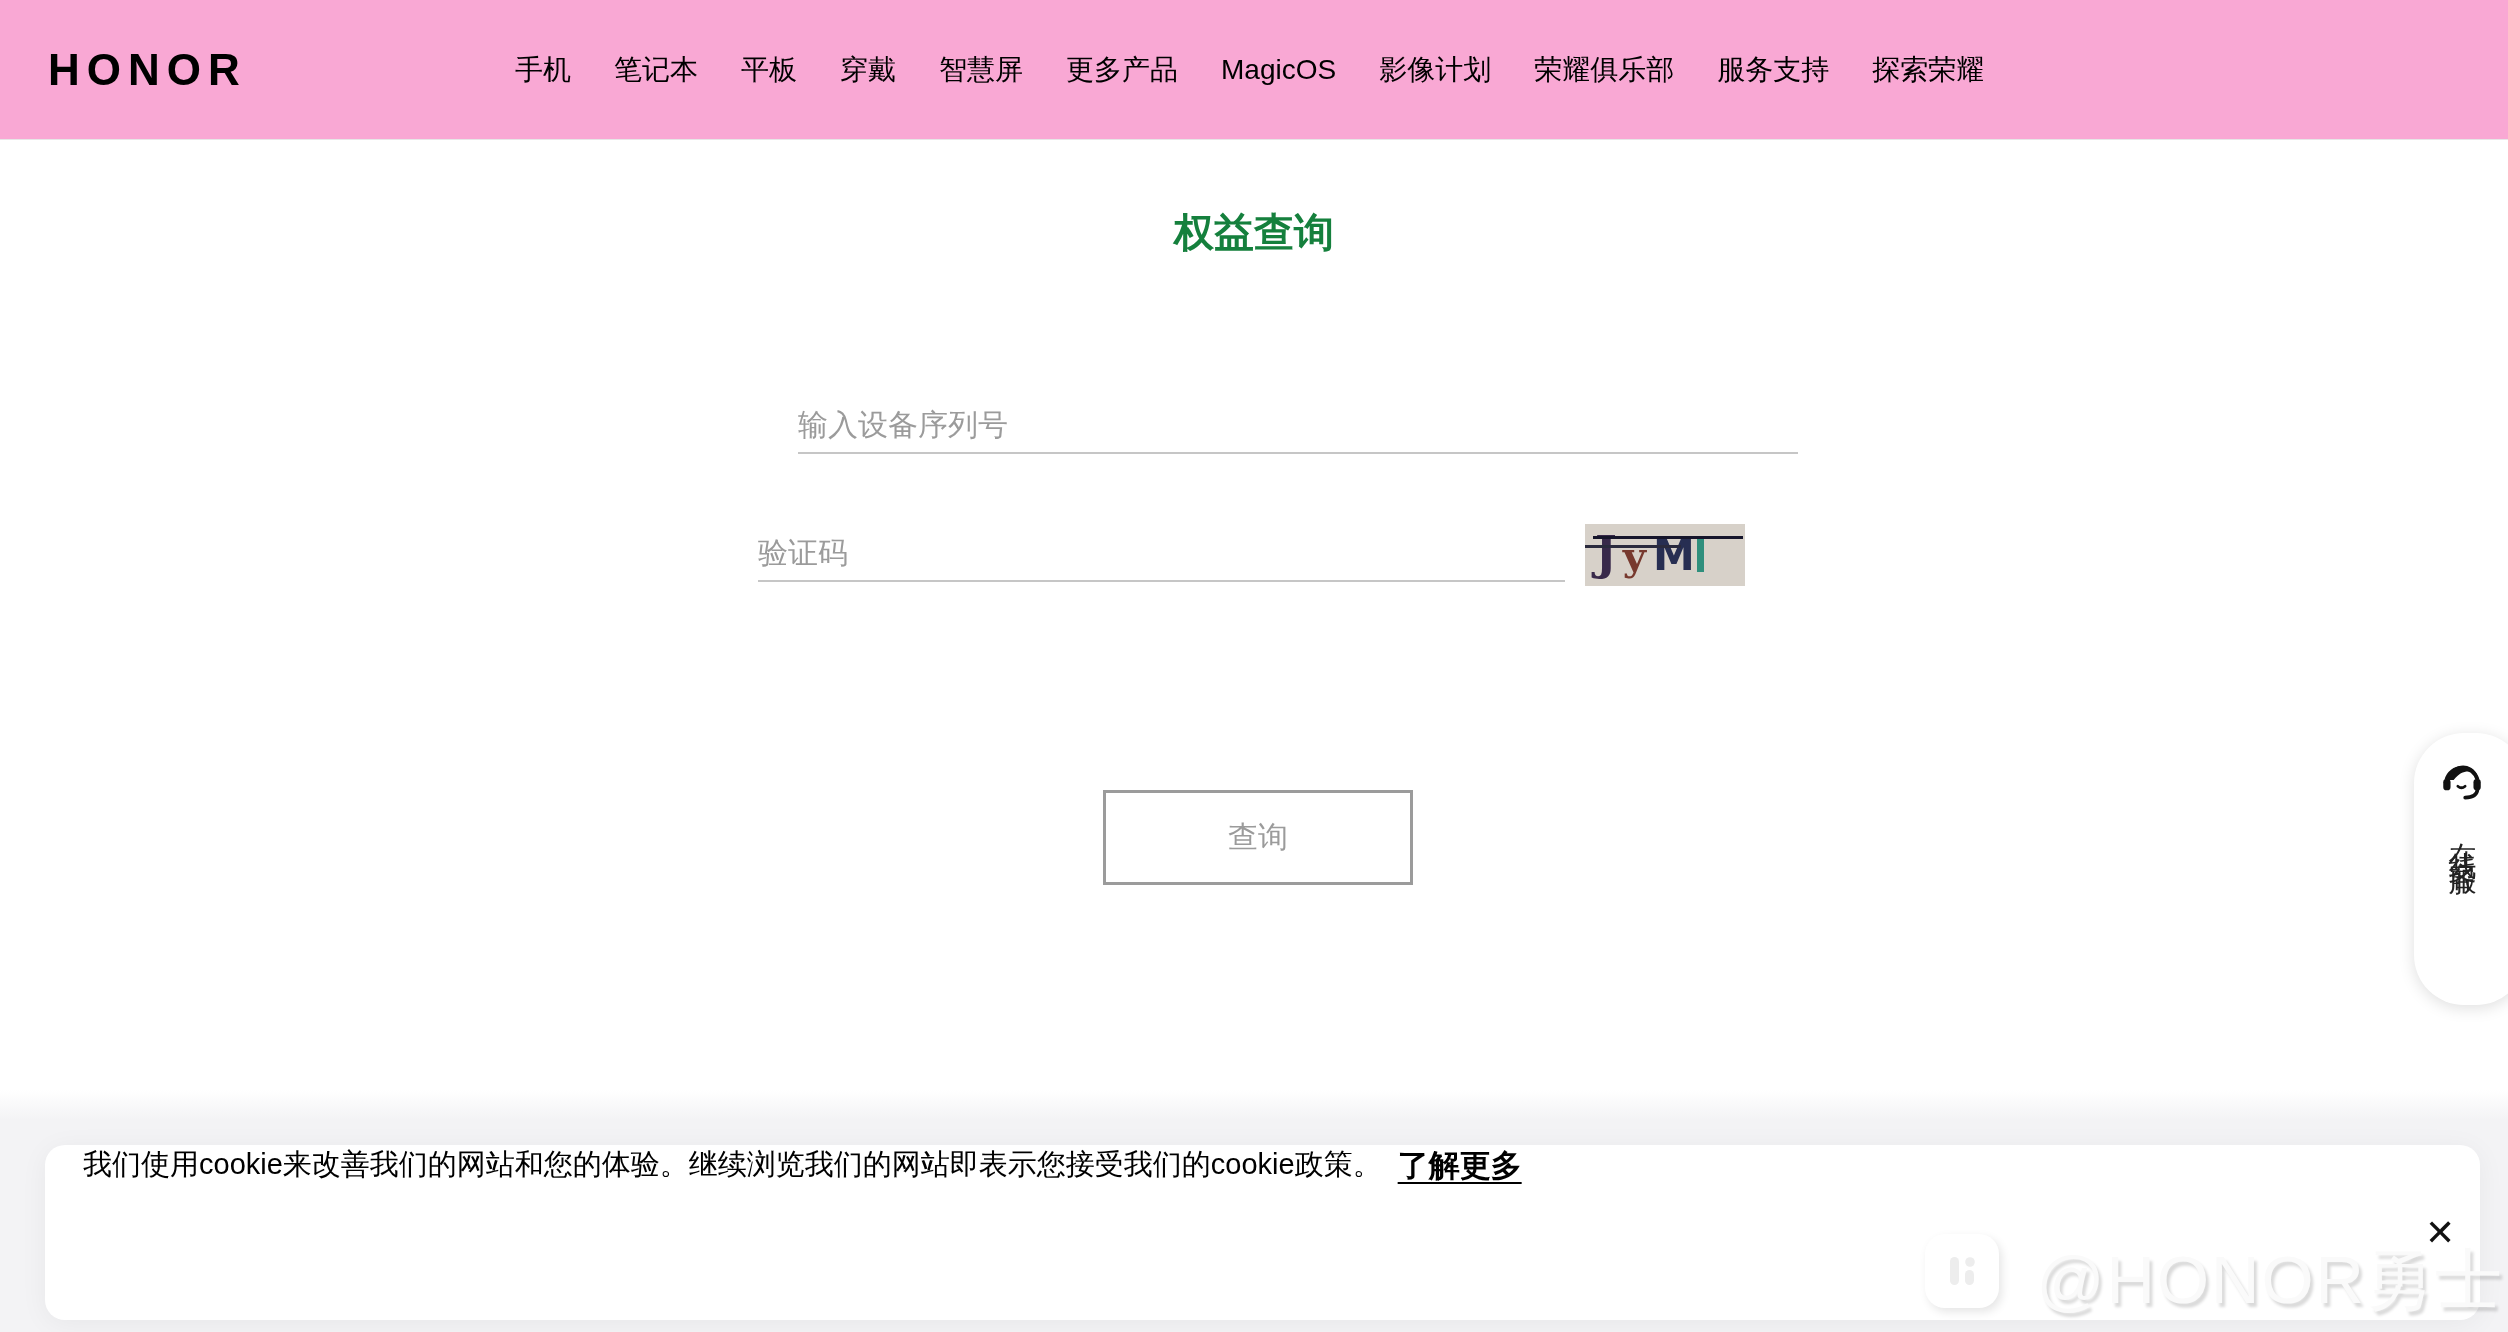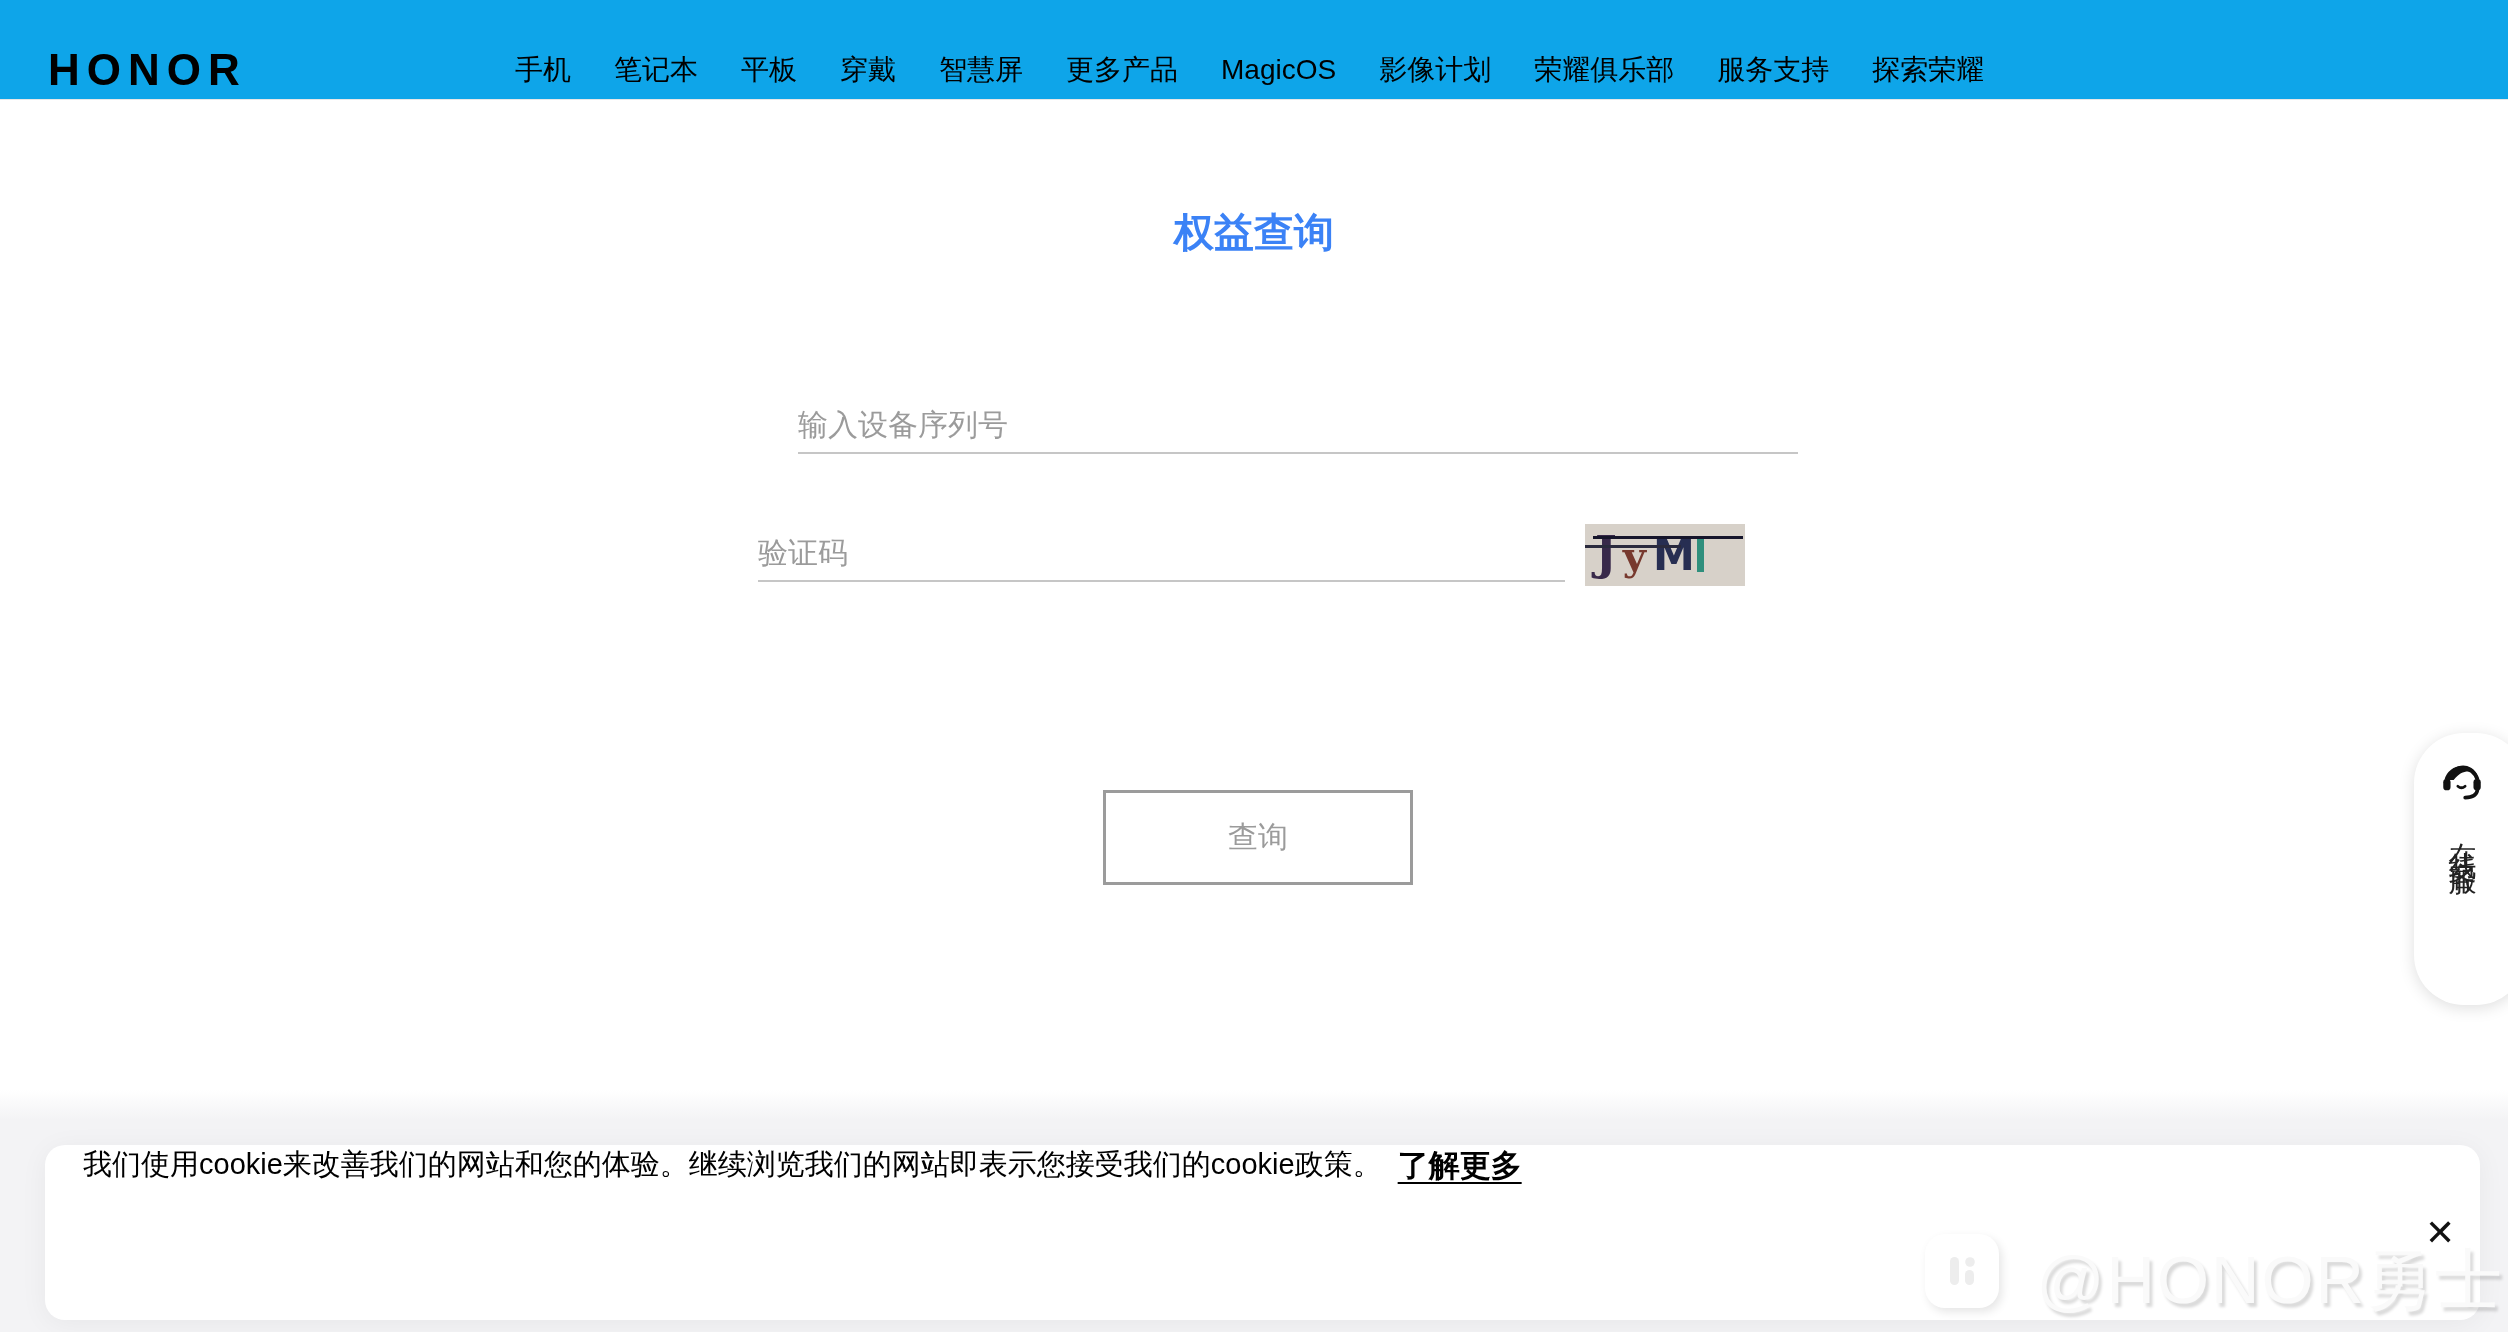--- a/index.html
+++ b/index.html
@@ -1,36 +1,36 @@
 <!DOCTYPE html>
 <html><head>
 <meta charset="utf-8">
 <style>
   html,body{margin:0;padding:0;}
   body{font-family:"Liberation Sans","DejaVu Sans",sans-serif;background:#ffffff;}
   .page{position:relative;width:2508px;height:1332px;background:#ffffff;overflow:hidden;}
 
   
-  .header{position:absolute;top:0;left:0;width:2508px;height:100px;background:#0ea5e9;
+  .header{position:absolute;top:0;left:0;width:2508px;height:140px;background:#f9a8d4;
           border-bottom:1px solid #e7e7e7;display:flex;align-items:center;box-sizing:border-box;}
   .logo{position:absolute;left:48px;top:0;height:140px;display:flex;align-items:center;
         font-size:44px;font-weight:800;letter-spacing:7px;color:#000;}
   .nav{position:absolute;left:515px;top:0;height:140px;display:flex;align-items:center;gap:43px;}
   .nav-item{font-size:28px;color:#000;cursor:pointer;white-space:nowrap;}
   .hdr-icons{position:absolute;right:0;top:0;height:140px;display:flex;align-items:center;}
   .icon-btn{width:58px;height:58px;display:flex;align-items:center;justify-content:center;cursor:pointer;}
   .icon-search{margin-right:32px;}
   .icon-user{margin-right:48px;}
   .shop-btn{margin-right:28px;height:58px;padding:0 40px;border:2px solid #000;border-radius:30px;
             display:flex;align-items:center;justify-content:center;font-size:27px;color:#000;
             background:#fff;cursor:pointer;white-space:nowrap;}
 
   
   .page-title{position:absolute;top:205px;left:0;width:2508px;text-align:center;
-              font-size:40px;font-weight:700;color:#3b82f6;}
+              font-size:40px;font-weight:700;color:#15803d;}
   .field{position:absolute;box-sizing:border-box;background:transparent;}
   .txt-input{width:100%;height:100%;border:none;outline:none;background:transparent;
              border-bottom:2px solid #c6c6c6;font-size:30px;color:#333;padding:0;box-sizing:border-box;
              font-family:"Liberation Sans","DejaVu Sans",sans-serif;}
   .txt-input::placeholder{color:#9b9b9b;opacity:1;}
   .field-serial{left:758px;top:398px;width:1000px;height:56px;margin-left:40px;}
   .field-captcha{left:758px;top:526px;width:807px;height:56px;}
   .captcha-img{position:absolute;left:1585px;top:524px;width:160px;height:62px;background:#d7d1c9;
                overflow:hidden;cursor:pointer;}
   .captcha-chars{position:absolute;left:10px;top:6px;display:flex;align-items:flex-end;}

